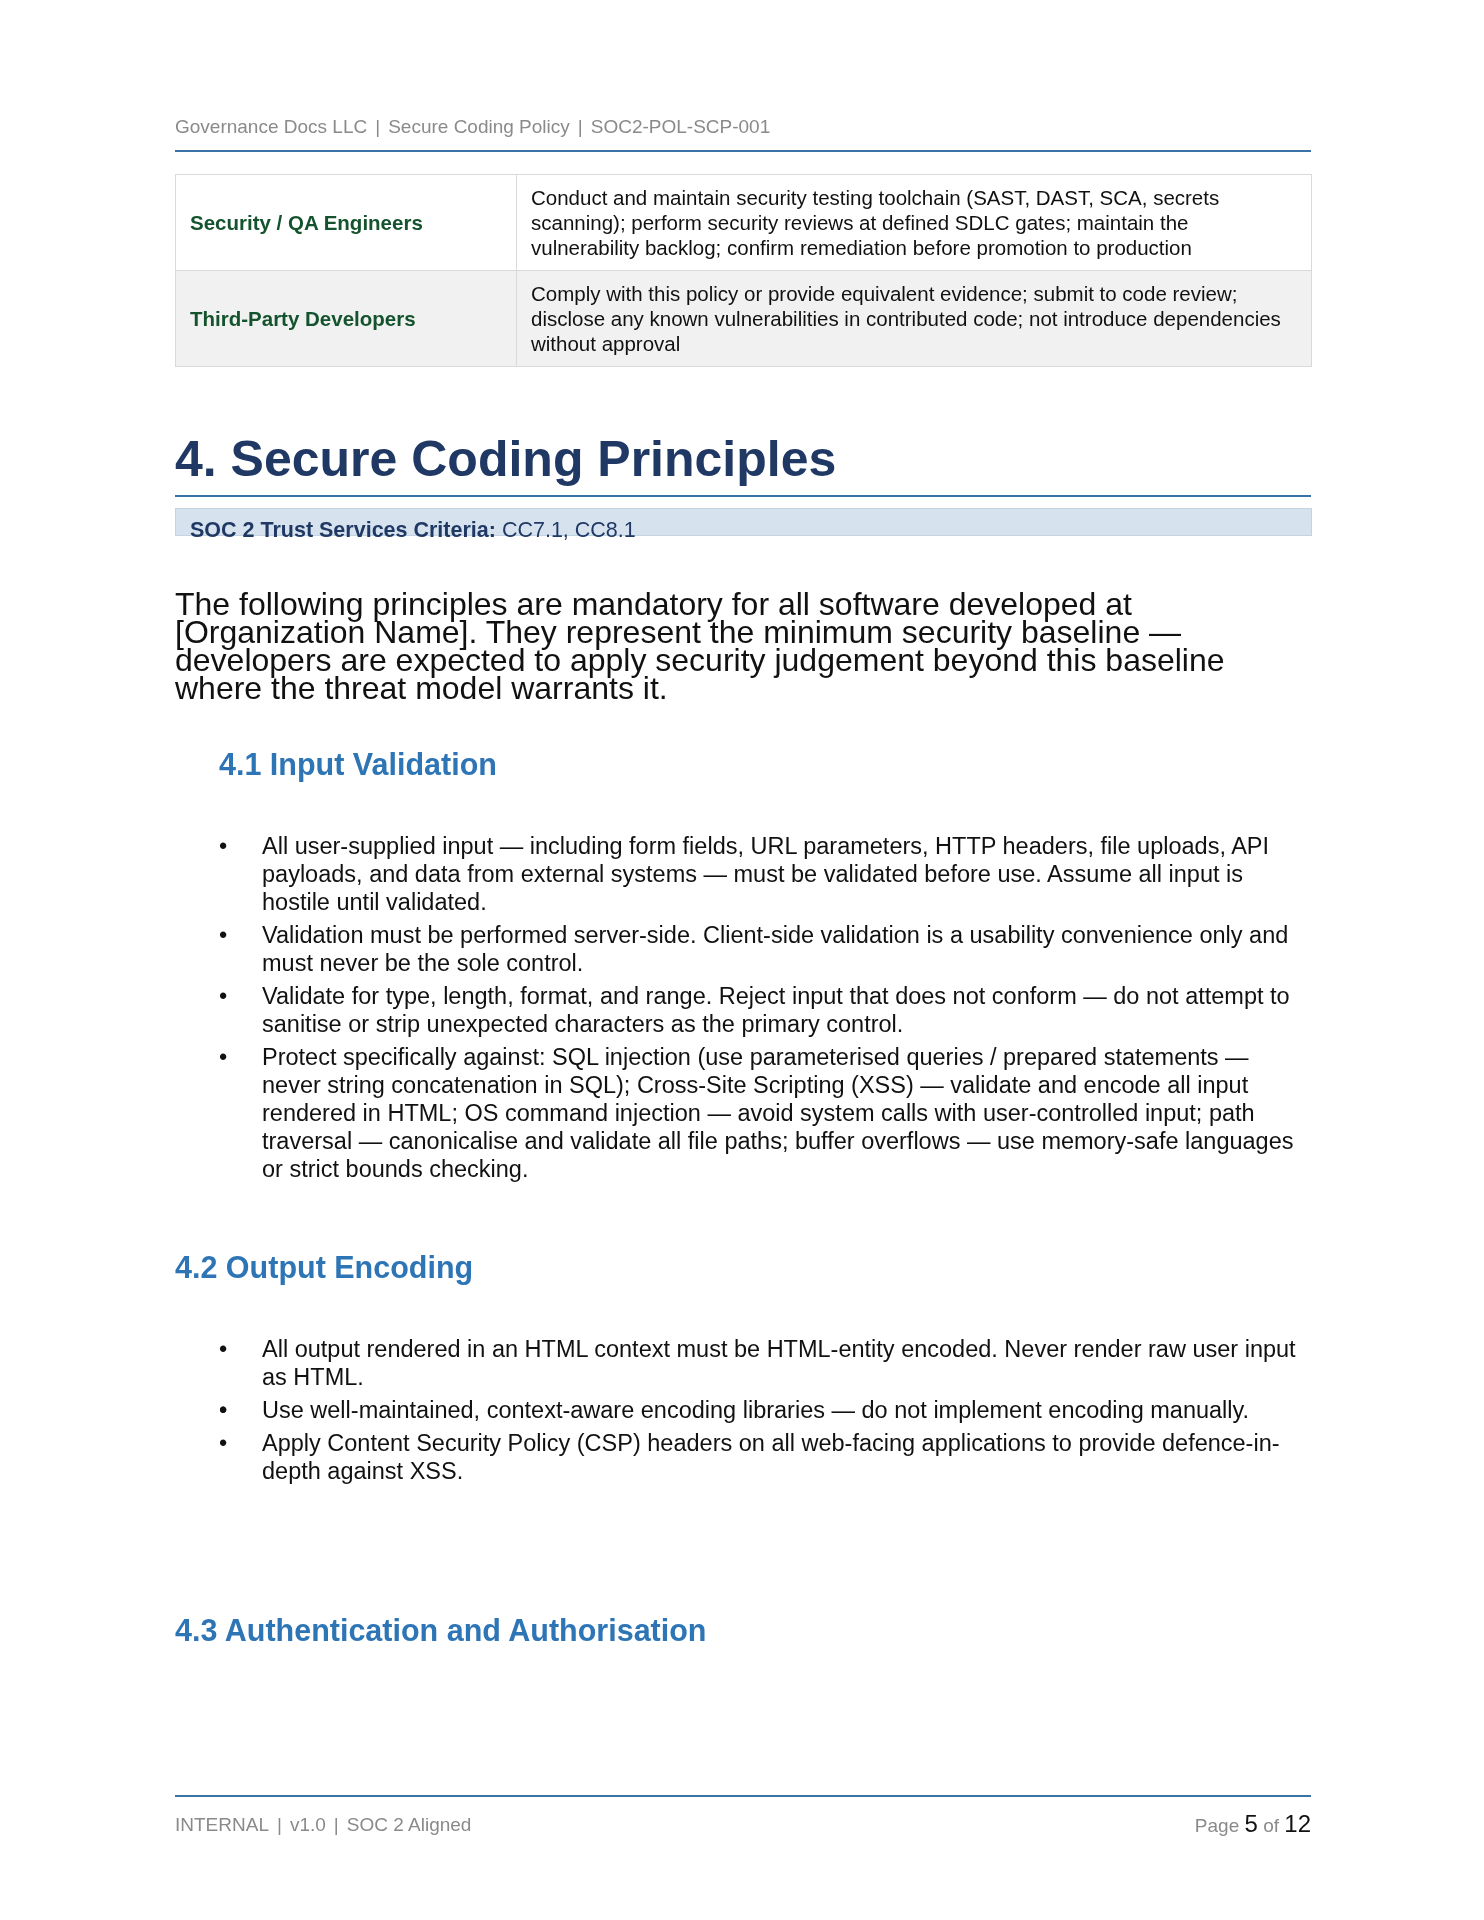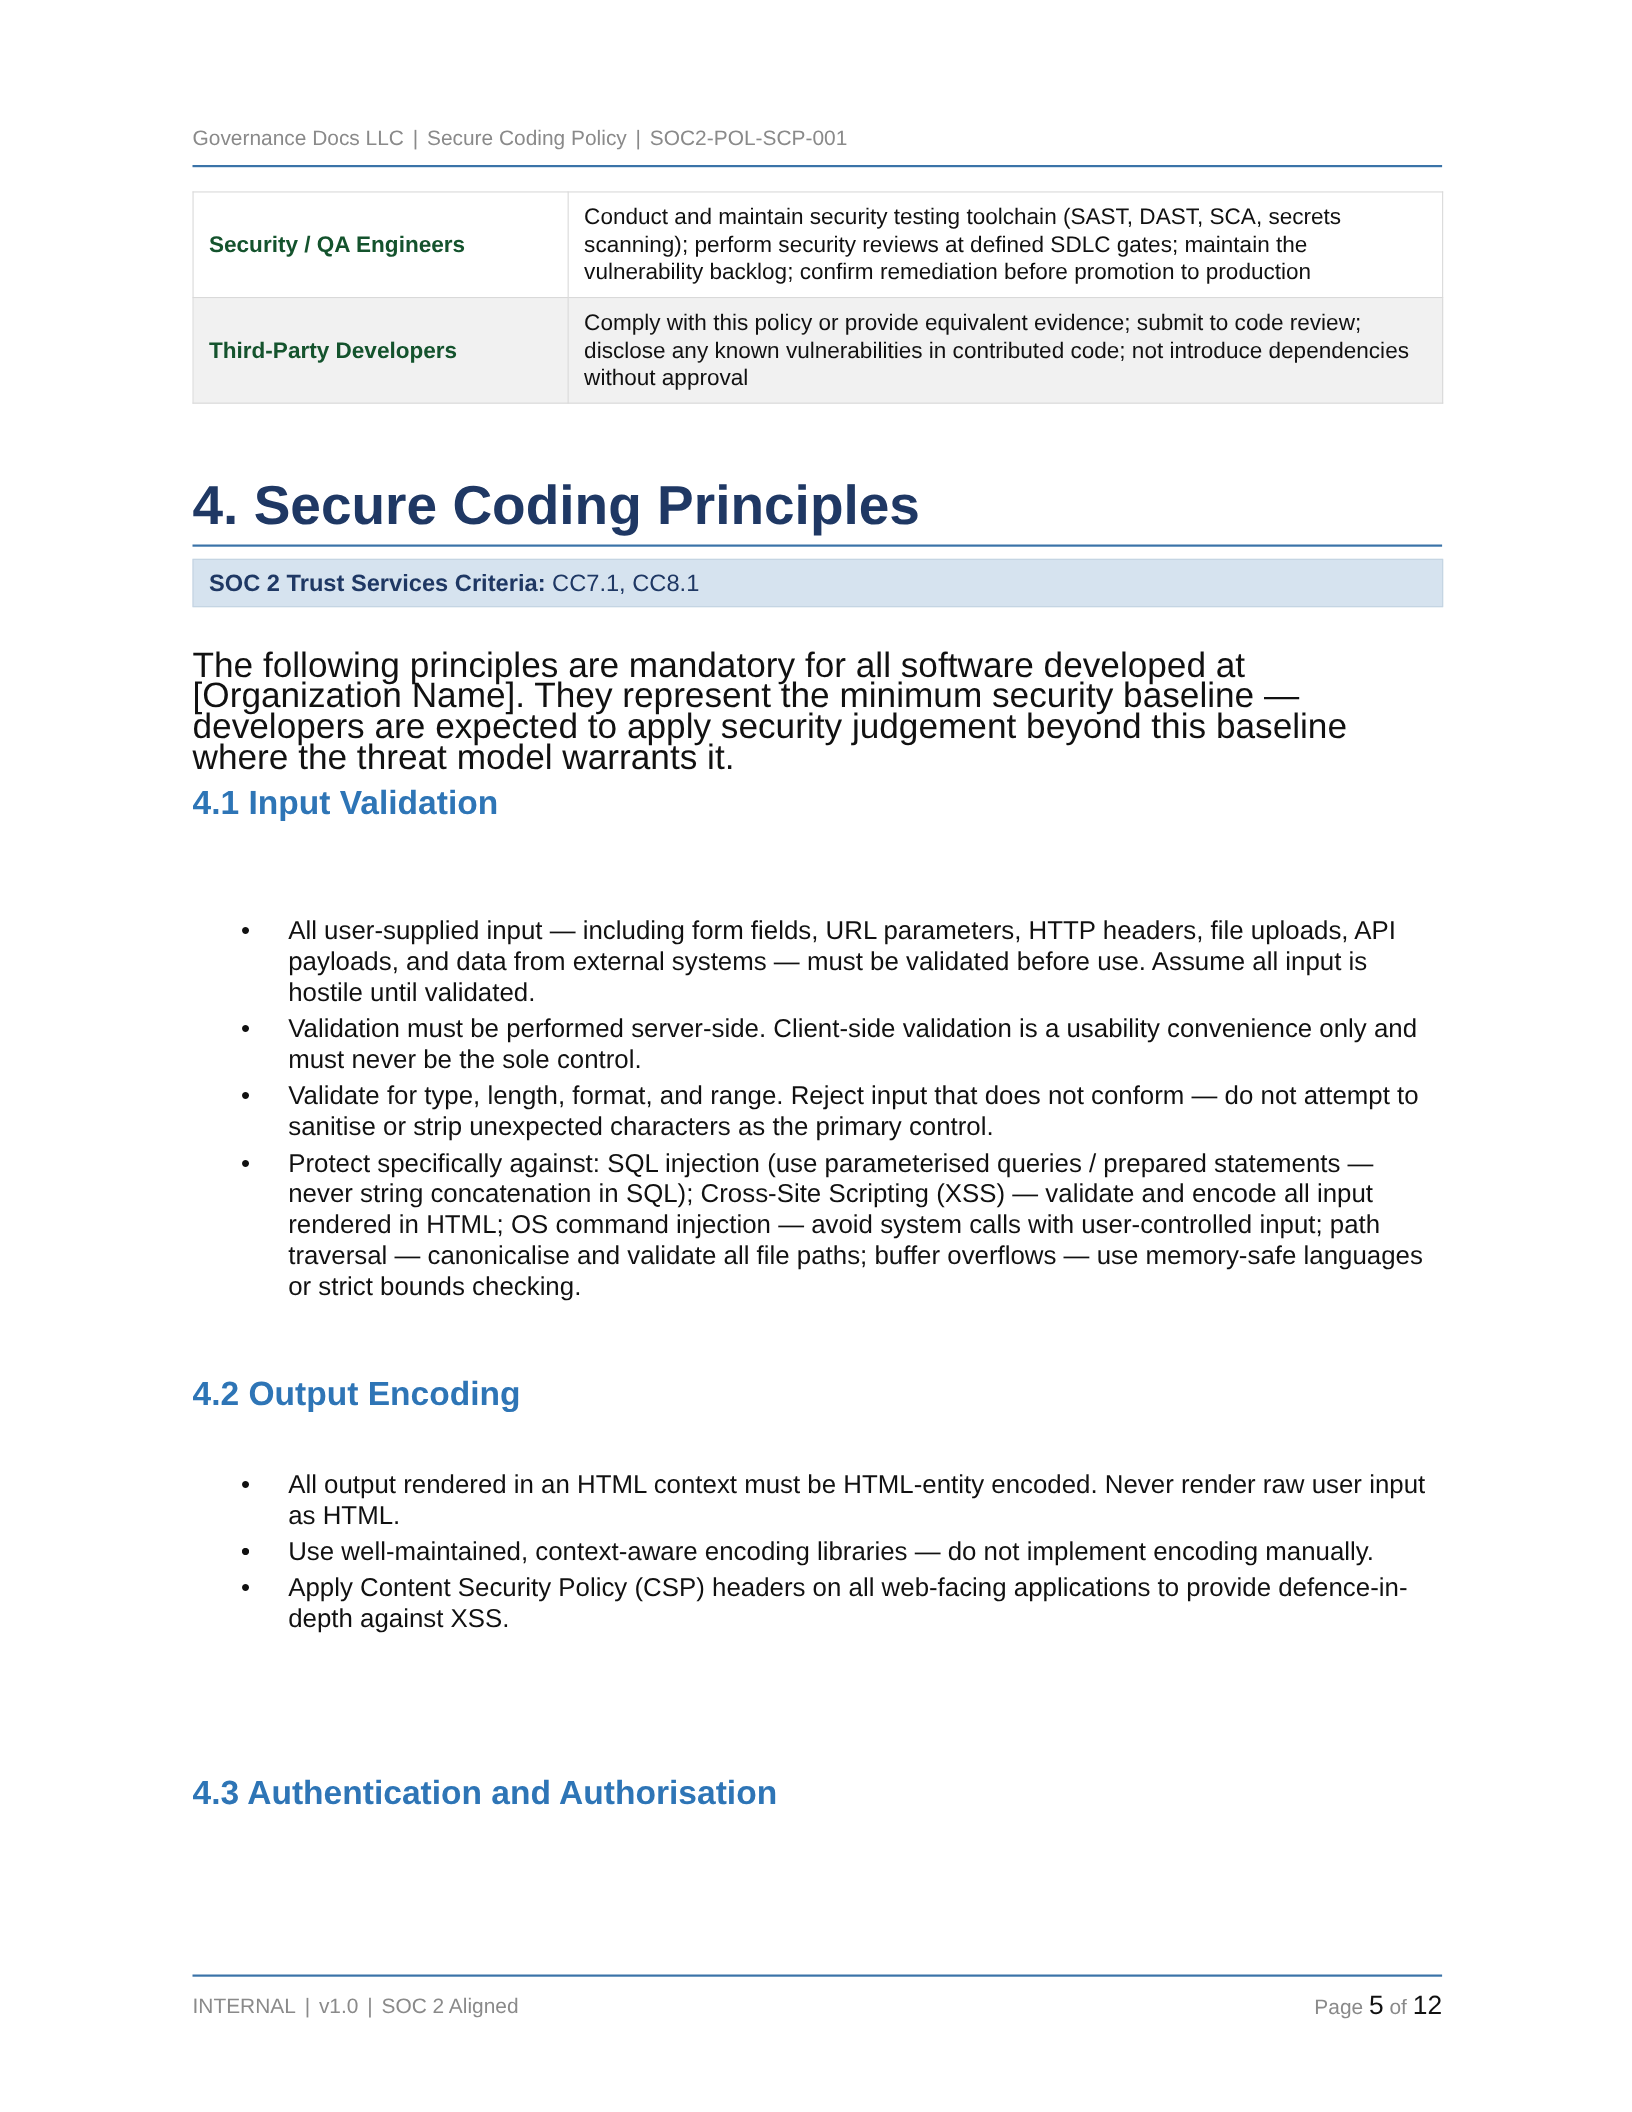--- a/index.html
+++ b/index.html
@@ -12,28 +12,28 @@
 
   .roles-table { top: 174px; border-collapse: collapse; width: 1137px; font-size: 20.5px; }
   .roles-table td { border: 1.5px solid #d9d9d9; vertical-align: middle; line-height: 25px; }
   .roles-table td.role { width: 312px; padding: 0 14px; font-weight: bold; color: #14532d; }
   .roles-table td.desc { padding: 10px 14px 10px 14px; color: #111; }
   .roles-table tr.r0 td { height: 74px; background: #ffffff; }
   .roles-table tr.r1 td { height: 74px; background: #f1f1f1; }
 
   .h1 { top: 433px; font-size: 50px; font-weight: bold; color: #1f3864; padding-bottom: 10px;
         border-bottom: 2.5px solid #3a73a8; line-height: 52px; }
-  .criteria { top: 508px; height: 44px; box-sizing: border-box; background: #d6e3ef;
+  .criteria { top: 508px; height: 28px; box-sizing: border-box; background: #d6e3ef;
               border: 1.5px solid #c4d3e2; font-size: 21.5px; color: #1f3864; line-height: 42px; padding-left: 14px; width: 1137px; }
   .criteria b { font-weight: bold; }
 
   .intro { top: 590px; font-size: 32px; line-height: 28px; color: #111; }
 
   .h2 { font-size: 30.5px; font-weight: bold; color: #2e75b6; line-height: 38px; }
-  .h2-1 { top: 711px; }
+  .h2-1 { top: 745px; margin-left: 44px; }
   .h2-2 { top: 1248px; }
   .h2-3 { top: 1611px; }
 
   ul.bullets { list-style: none; margin: 0; padding: 0; font-size: 23.5px; line-height: 28px; color: #111; }
   ul.bullets li { position: relative; padding-left: 87px; margin-bottom: 5px; }
   ul.bullets li .dot { position: absolute; left: 44px; top: 0; }
   .list-1 { top: 832px; }
   .list-2 { top: 1335px; }
 
   .footer { top: 1795px; border-top: 2px solid #3a73a8; height: 60px; }

